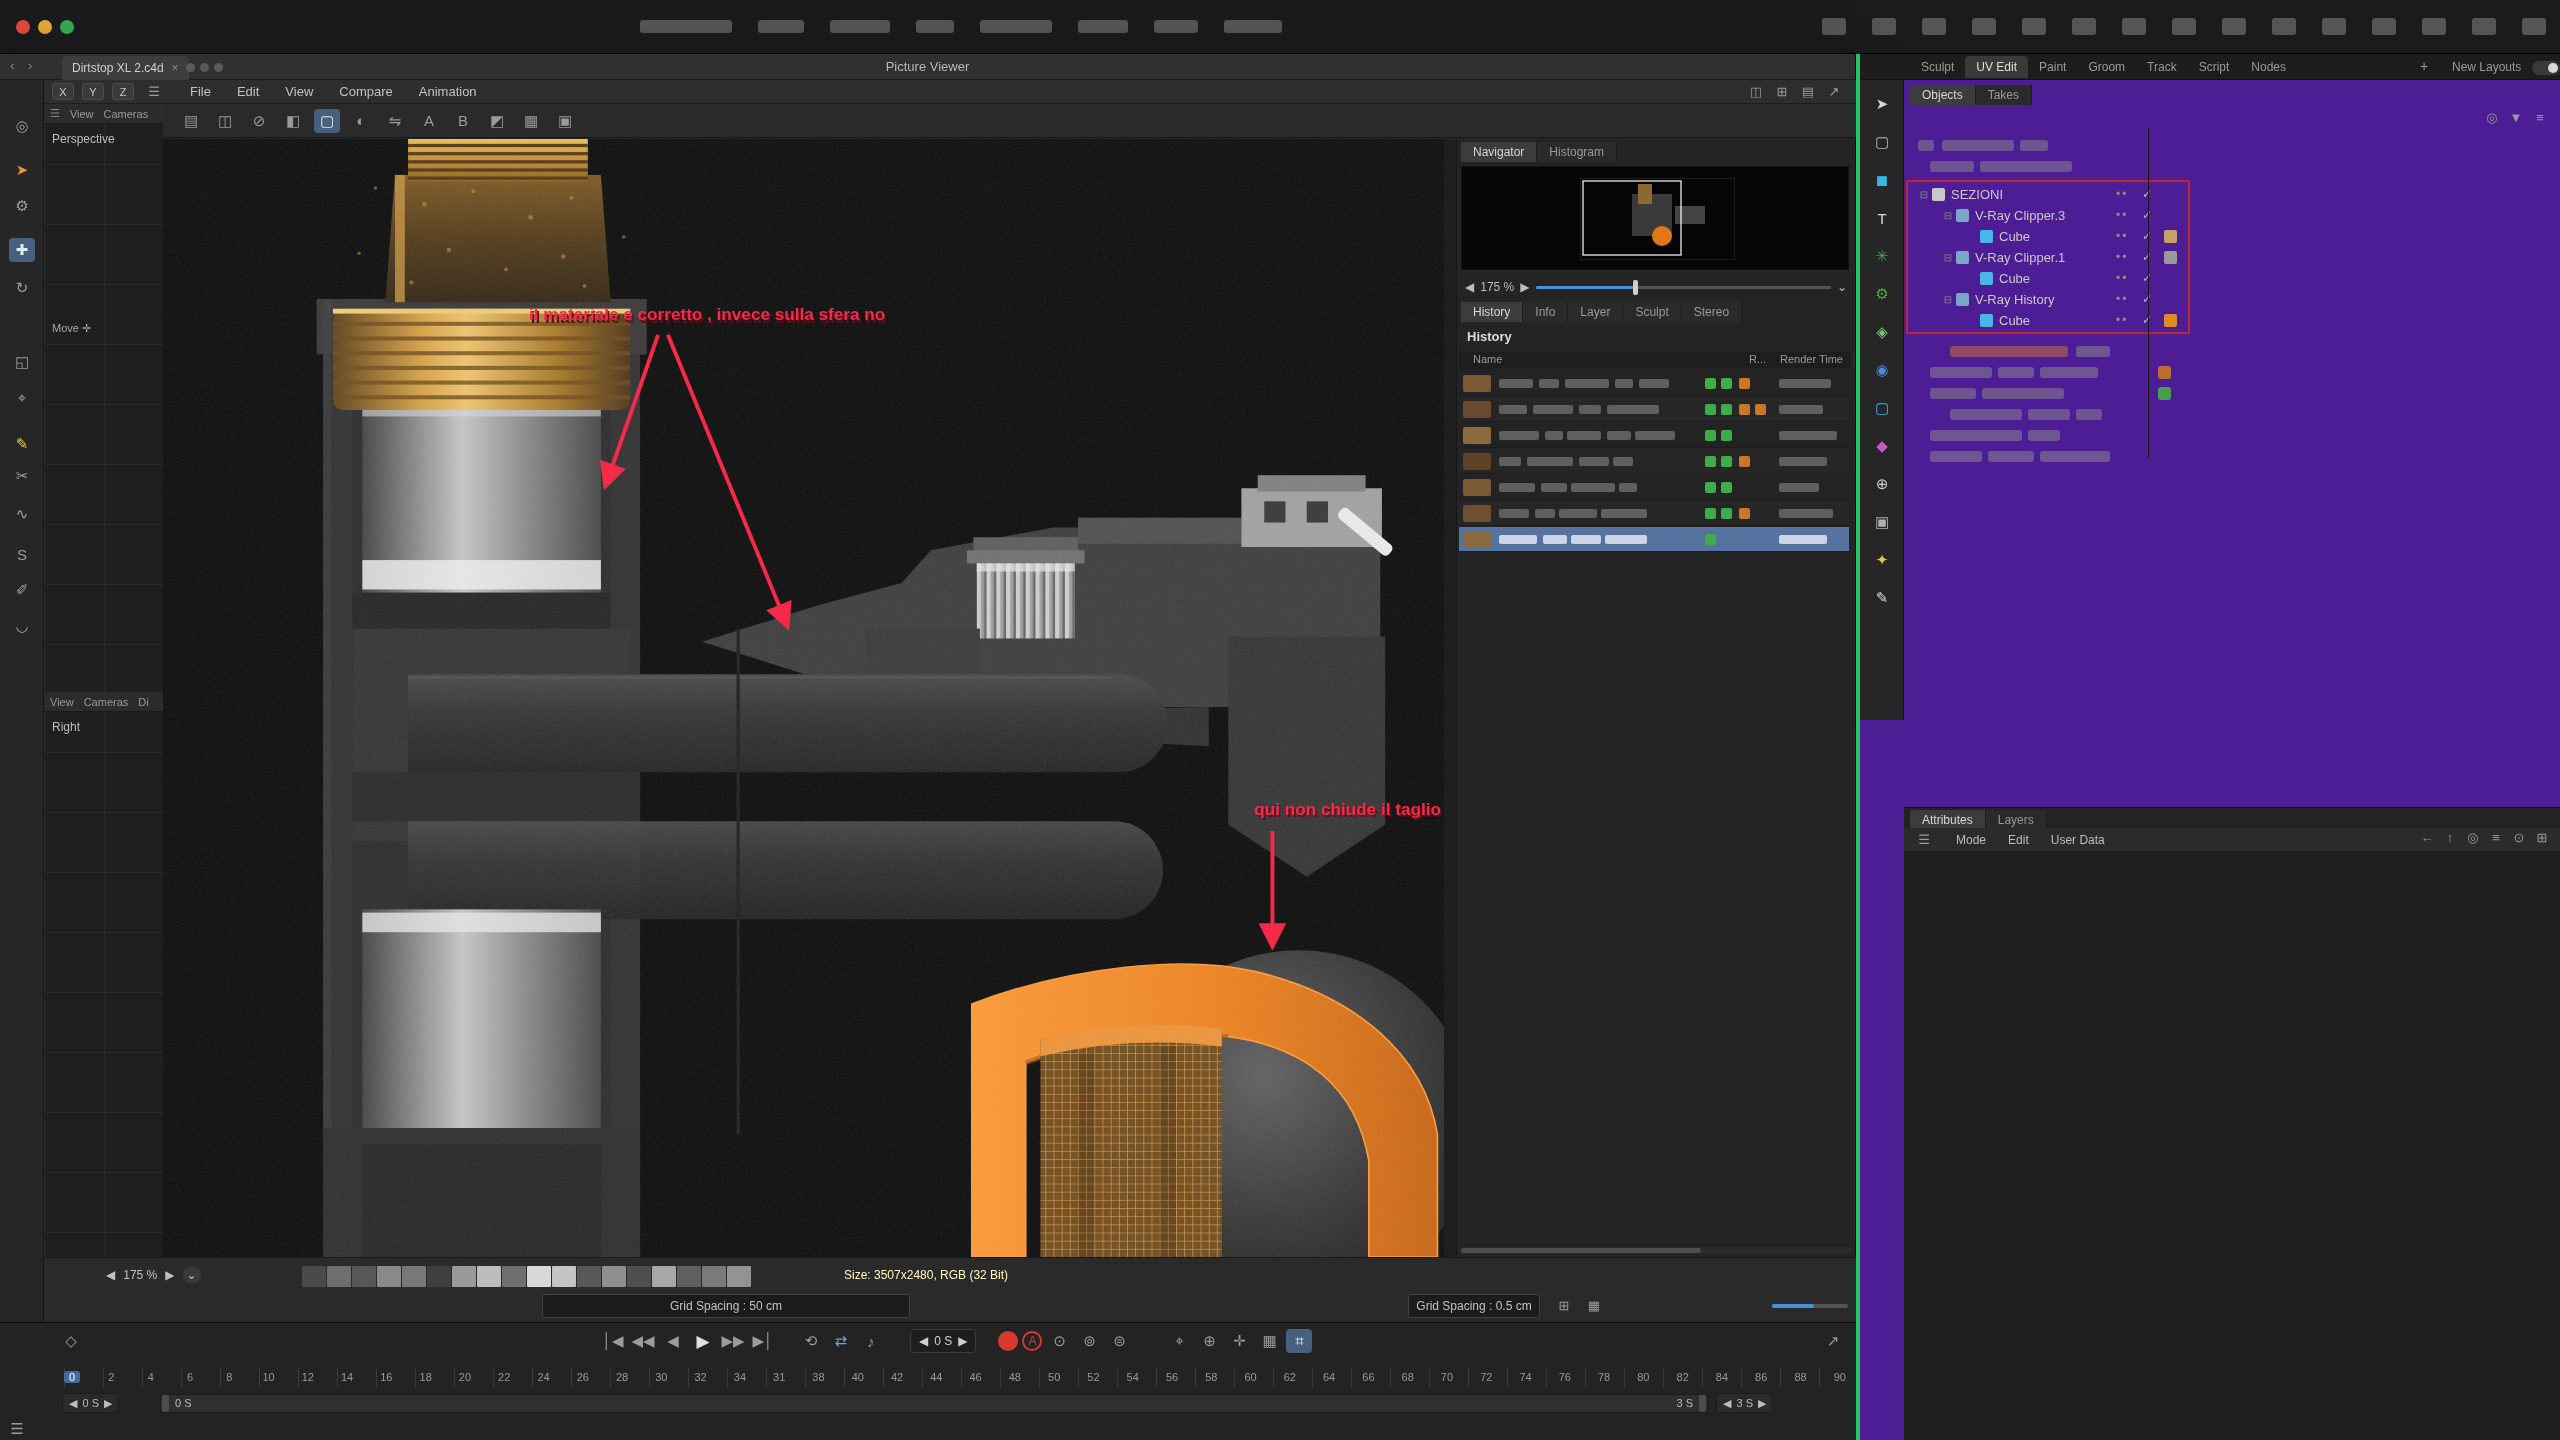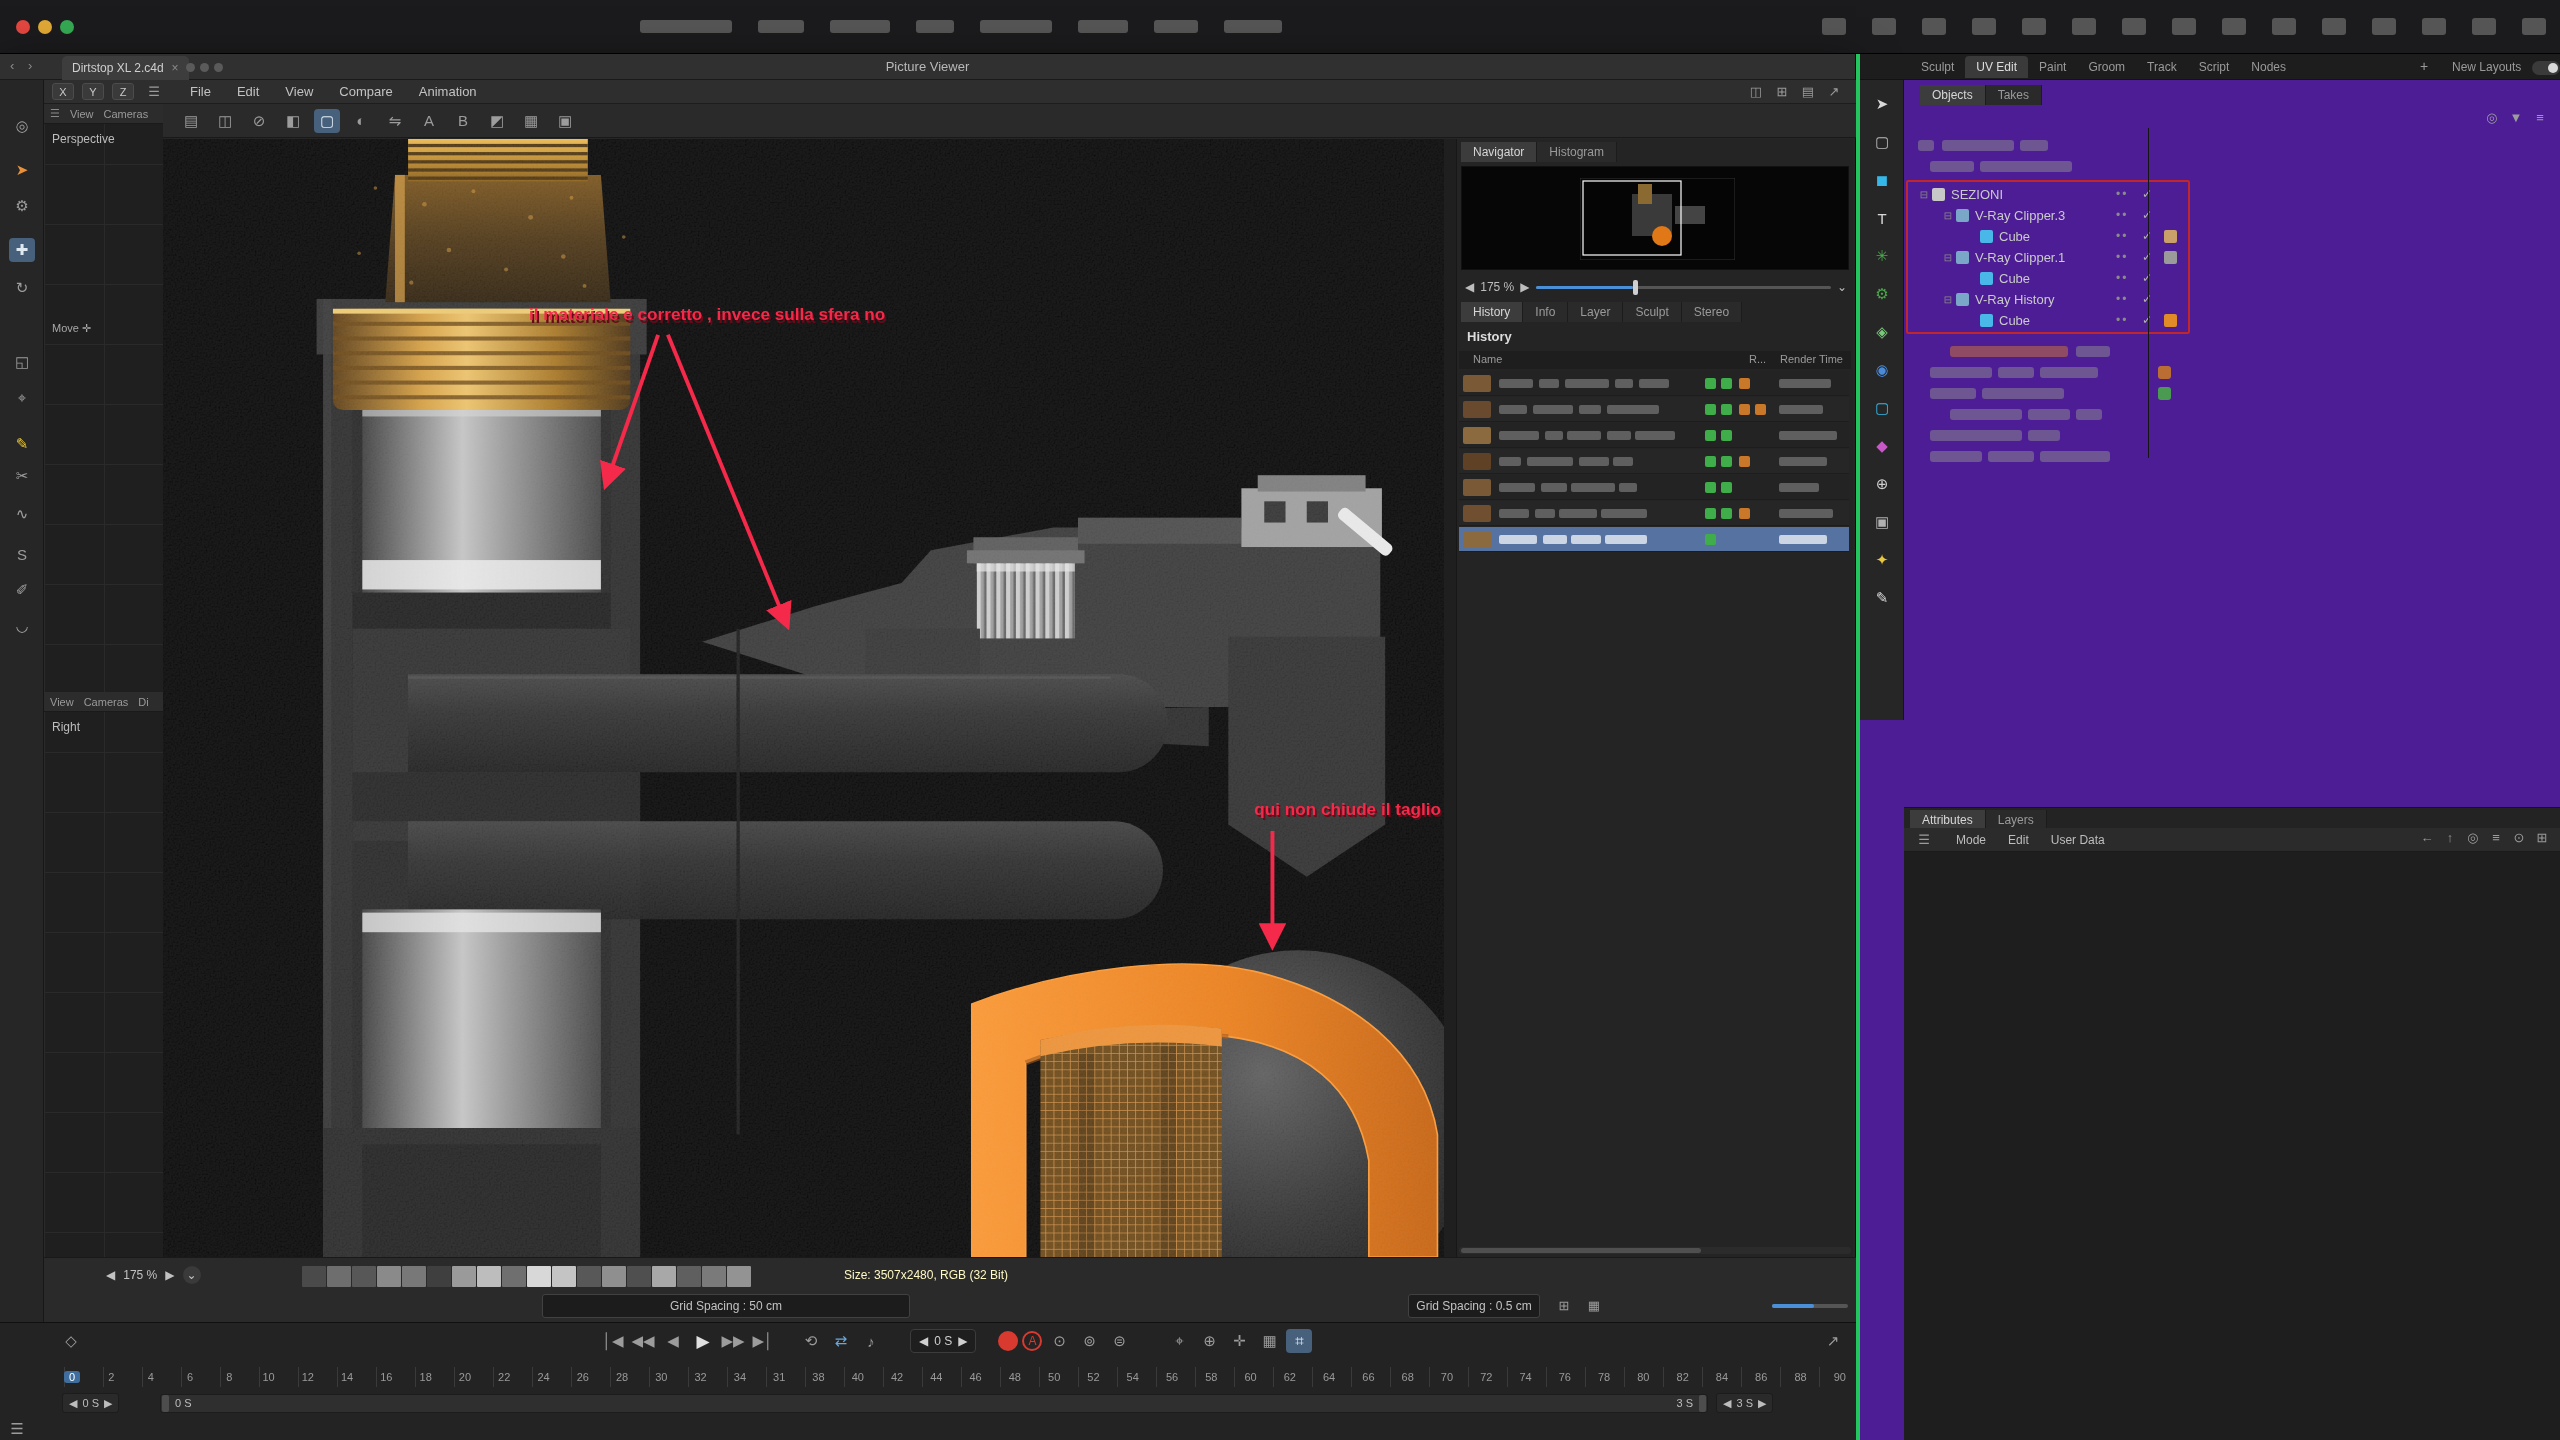--- a/index.html
+++ b/index.html
@@ -577,21 +577,21 @@
       <span class="icon" style="top:278px;color:#4a8ad8">◉</span>
       <span class="icon" style="top:316px;color:#35b8e8">▢</span>
       <span class="icon" style="top:354px;color:#c858c8">◆</span>
       <span class="icon" style="top:392px;color:#d0d0d0">⊕</span>
       <span class="icon" style="top:430px;color:#b0b0b0">▣</span>
       <span class="icon" style="top:468px;color:#e8c840">✦</span>
       <span class="icon" style="top:506px;color:#d8d8d8">✎</span>
     </div>
 
     <div id="manager">
-      <div class="ptabs" style="margin:5px 0 0 16px">
+      <div class="ptabs" style="margin:5px 0 0 6px">
 
       <div>Objects</div>
           <div>Takes</div>
         </div>
       <div style="position:absolute;right:10px;top:28px;display:flex;gap:4px">
         <span class="icon sm">◎</span>
         <span class="icon sm">▼</span>
         <span class="icon sm">≡</span>
       </div>
       <div class="r" id="om-blur-top" style="left:6px;top:56px;width:400px;height:44px">

